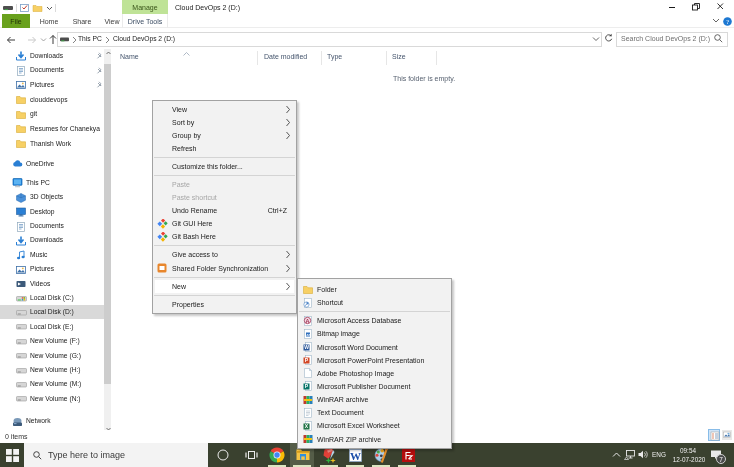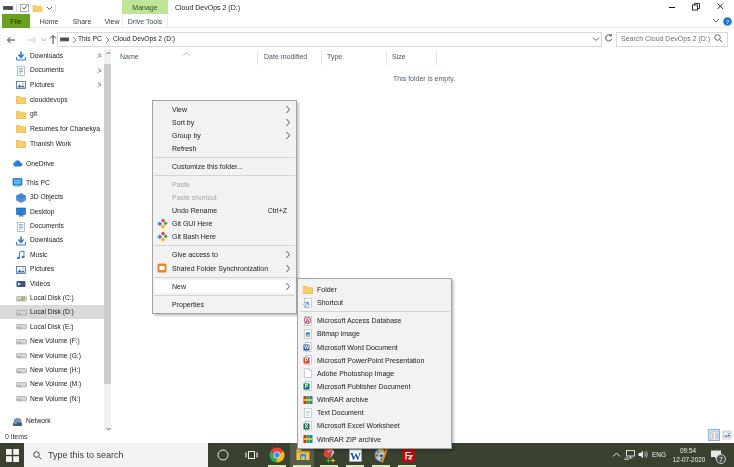--- a/index.html
+++ b/index.html
@@ -409,21 +409,21 @@
       <rect x="7.2" y="0" width="5.8" height="5.8" fill="#f5f5f5"></rect>
     <rect x="0" y="7.2" width="5.8" height="5.8" fill="#f5f5f5"></rect>
       <rect x="7.2" y="7.2" width="5.8" height="5.8" fill="#f5f5f5"></rect>
   </svg>
 </div>
 <div class="abs" id="tsearch">
   <svg width="9" height="9" style="position:absolute;left:9px;top:8px;">
       <circle cx="3.5" cy="3.5" r="2.8" stroke="#444" stroke-width="1" fill="none"></circle>
       <path d="M5.7 5.7 L8.2 8.2" stroke="#444" stroke-width="1"></path>
     </svg>
-  <span style="margin-left:24px;">Type this to search</span>
+  <span style="margin-left:24px;">Type here to image</span>
 </div>
 
 <div class="abs" style="left:290px; top:443px; width:24px; height:24px; background:#555d48;"></div>
 
 <div class="tbicon" style="left:217px; top:449px;">
     <svg width="12" height="12">
       <circle cx="6" cy="6" r="5" stroke="#ececec" stroke-width="1" fill="none"></circle>
     </svg>
   </div>
 

